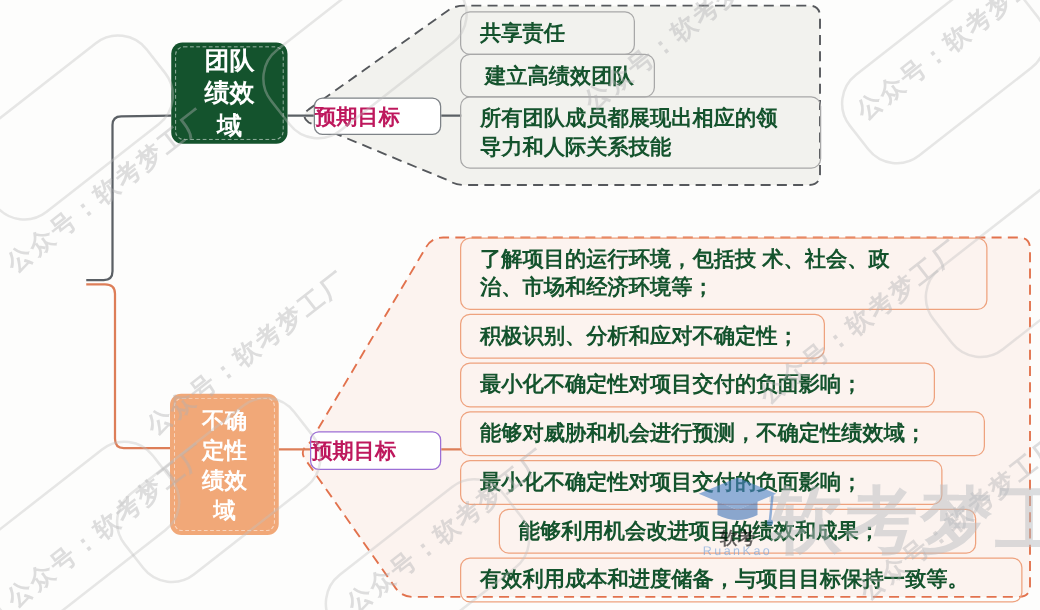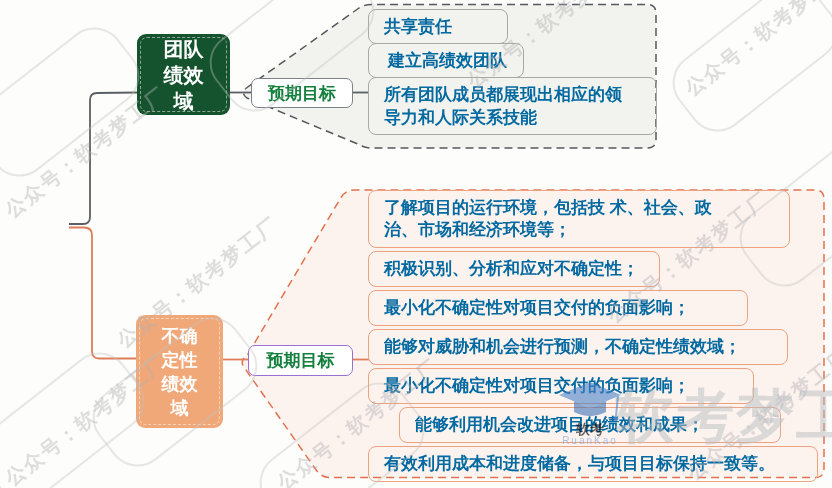--- a/index.html
+++ b/index.html
@@ -23,33 +23,33 @@
   .node-root{left:5px;top:163px;width:64px;height:125px;background:#f2605a;
     font-size:20px;line-height:28px;padding:0 22px;border-radius:10px;}
   .node-team{left:137px;top:34px;width:93px;height:81px;background:#14532d;
     font-size:20px;line-height:26px;padding:0 25px;}
   .node-uncertainty{left:136px;top:315px;width:87px;height:113px;background:#f1a878;
     font-size:18px;line-height:24px;padding:0 24px;}
   .node span{display:block;width:100%;word-break:break-all;}
 
   .goal-box{
     position:absolute;z-index:10;box-sizing:border-box;background:#fff;
-    display:flex;align-items:center;justify-content:center;
-    font-size:17px;font-weight:700;color:#15803d;border-radius:7px;
+    display:flex;align-items:center;
+    font-size:17px;font-weight:700;color:#be185d;border-radius:7px;
   }
   .goal-team{left:251px;top:78px;width:102px;height:30px;border:1.5px solid #7d8287;}
   .goal-uncertainty{left:248px;top:345px;width:105px;height:31px;border:1.5px solid #9c6fd6;}
 
   
   .items{position:absolute;z-index:9;display:flex;flex-direction:column;align-items:flex-start;}
   .items-team{left:368px;top:9px;}
   .items-uncertainty{left:368px;top:190px;}
   .item{
     box-sizing:border-box;border-radius:8px;padding:5px 15px;
-    font-size:17px;line-height:23px;font-weight:700;color:#0369a1;
+    font-size:17px;line-height:23px;font-weight:700;color:#14532d;
     white-space:pre-line;width:fit-content;background:transparent;
   }
   .items-team .item{border:1px solid #a8a8a8;margin-top:-1px;}
   .items-team .item:first-child{margin-top:0;}
   .items-uncertainty .item{border:1px solid #eea27e;margin-top:3px;line-height:22px;padding:6px 15px;}
   .items-uncertainty .item:first-child{margin-top:0;}
   .items-team .item:nth-child(1){min-width:140px;}
   .items-team .item:nth-child(2){min-width:156px;padding-left:19px;}
   .items-team .item:nth-child(3){min-width:289px;}
   .items-uncertainty .item:nth-child(1){min-width:422px;}

